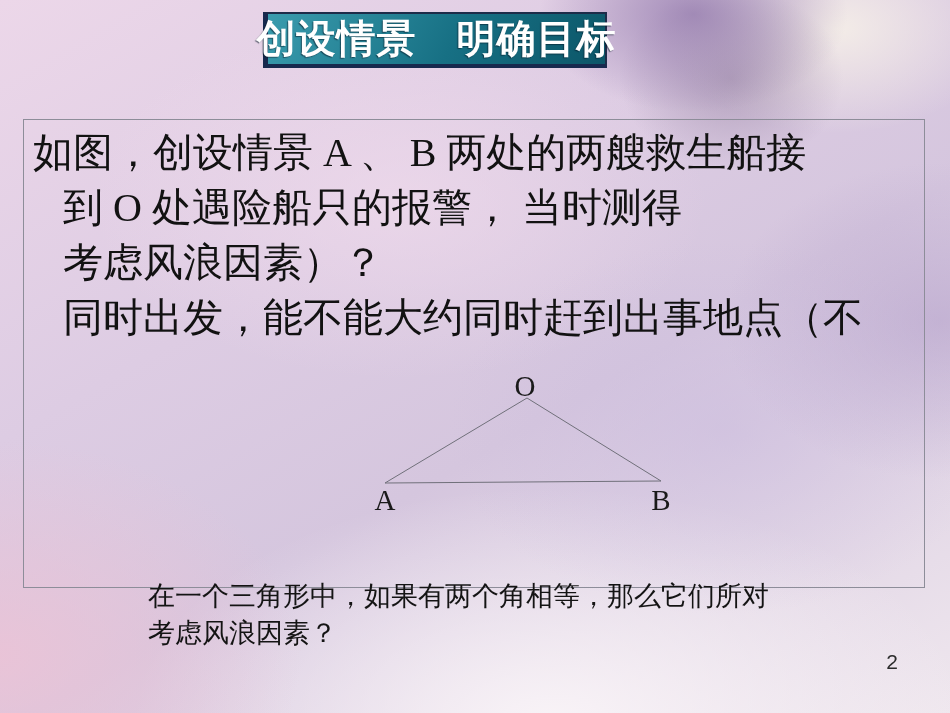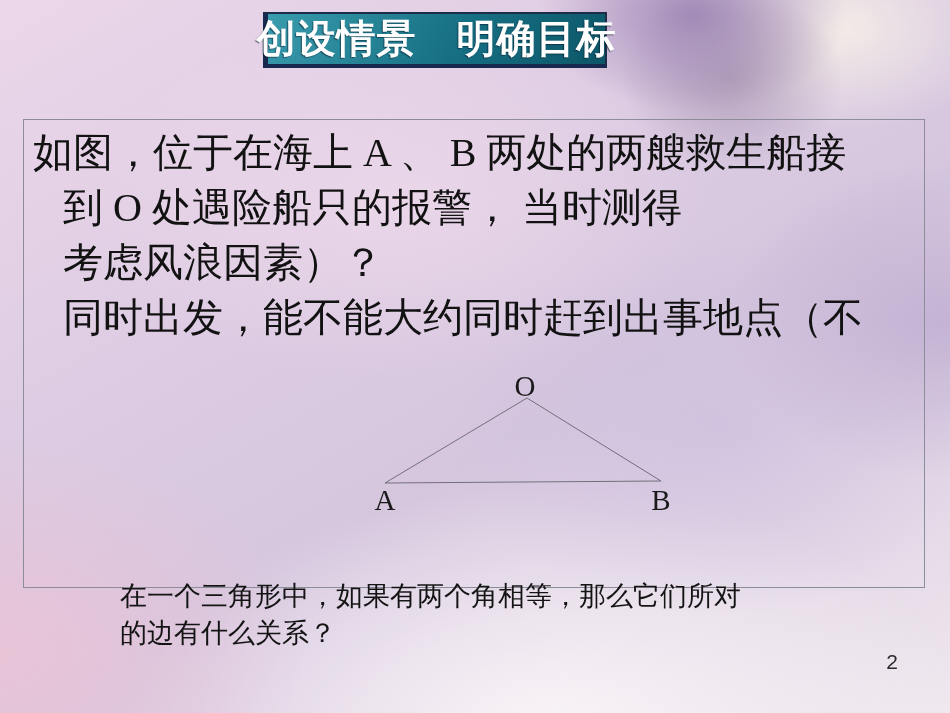--- a/index.html
+++ b/index.html
@@ -48,53 +48,53 @@
   .problem .indent{padding-left:30px;}
   .triangle-svg{position:absolute;left:340px;top:368px;width:340px;height:125px;}
   .vertex-label{
     position:absolute;width:30px;text-align:center;
     font-size:29px;line-height:32px;color:#1a1a1a;
   }
   .question{
     position:absolute;left:120px;top:578px;width:760px;
     font-size:27px;line-height:37px;color:#141414;
   }
-  .question .line{white-space:nowrap;}
+  .question .line{white-space:nowrap;margin-left:28px;}
   .page-number{
     position:absolute;left:872px;top:650px;width:40px;text-align:center;
     font-size:21px;color:#2b2b2b;
     font-family:"Liberation Sans","DejaVu Sans",sans-serif;
   }
 </style>
 </head>
 <body>
 
 <div class="slide">
 
   <div class="banner">
     <span class="banner-title">创设情景　明确目标</span>
   </div>
 
   <div class="content-box"></div>
 
   <div class="problem">
-    <div class="line">如图，位于在海上 A 、 B 两处的两艘救生船接</div>
+    <div class="line">如图，创设情景 A 、 B 两处的两艘救生船接</div>
     <div class="line indent">到 O 处遇险船只的报警， 当时测得</div>
     <div class="line indent">考虑风浪因素）？</div>
     <div class="line indent">同时出发，能不能大约同时赶到出事地点（不</div>
   </div>
 
   <svg class="triangle-svg" viewBox="0 0 340 125" xmlns="http://www.w3.org/2000/svg">
     <polygon points="187,30 45,115 321,113" fill="none" stroke="#70707a" stroke-width="1"></polygon>
   </svg>
 
   <span class="vertex-label" style="left:510px;top:370px;">O</span>
   <span class="vertex-label" style="left:370px;top:484px;">A</span>
   <span class="vertex-label" style="left:646px;top:484px;">B</span>
 
   <div class="question">
     <div class="line">在一个三角形中，如果有两个角相等，那么它们所对</div>
-    <div class="line">的边有什么关系？</div>
+    <div class="line">考虑风浪因素？</div>
   </div>
 
   <div class="page-number">2</div>
 
 </div>
 
 </body></html>

